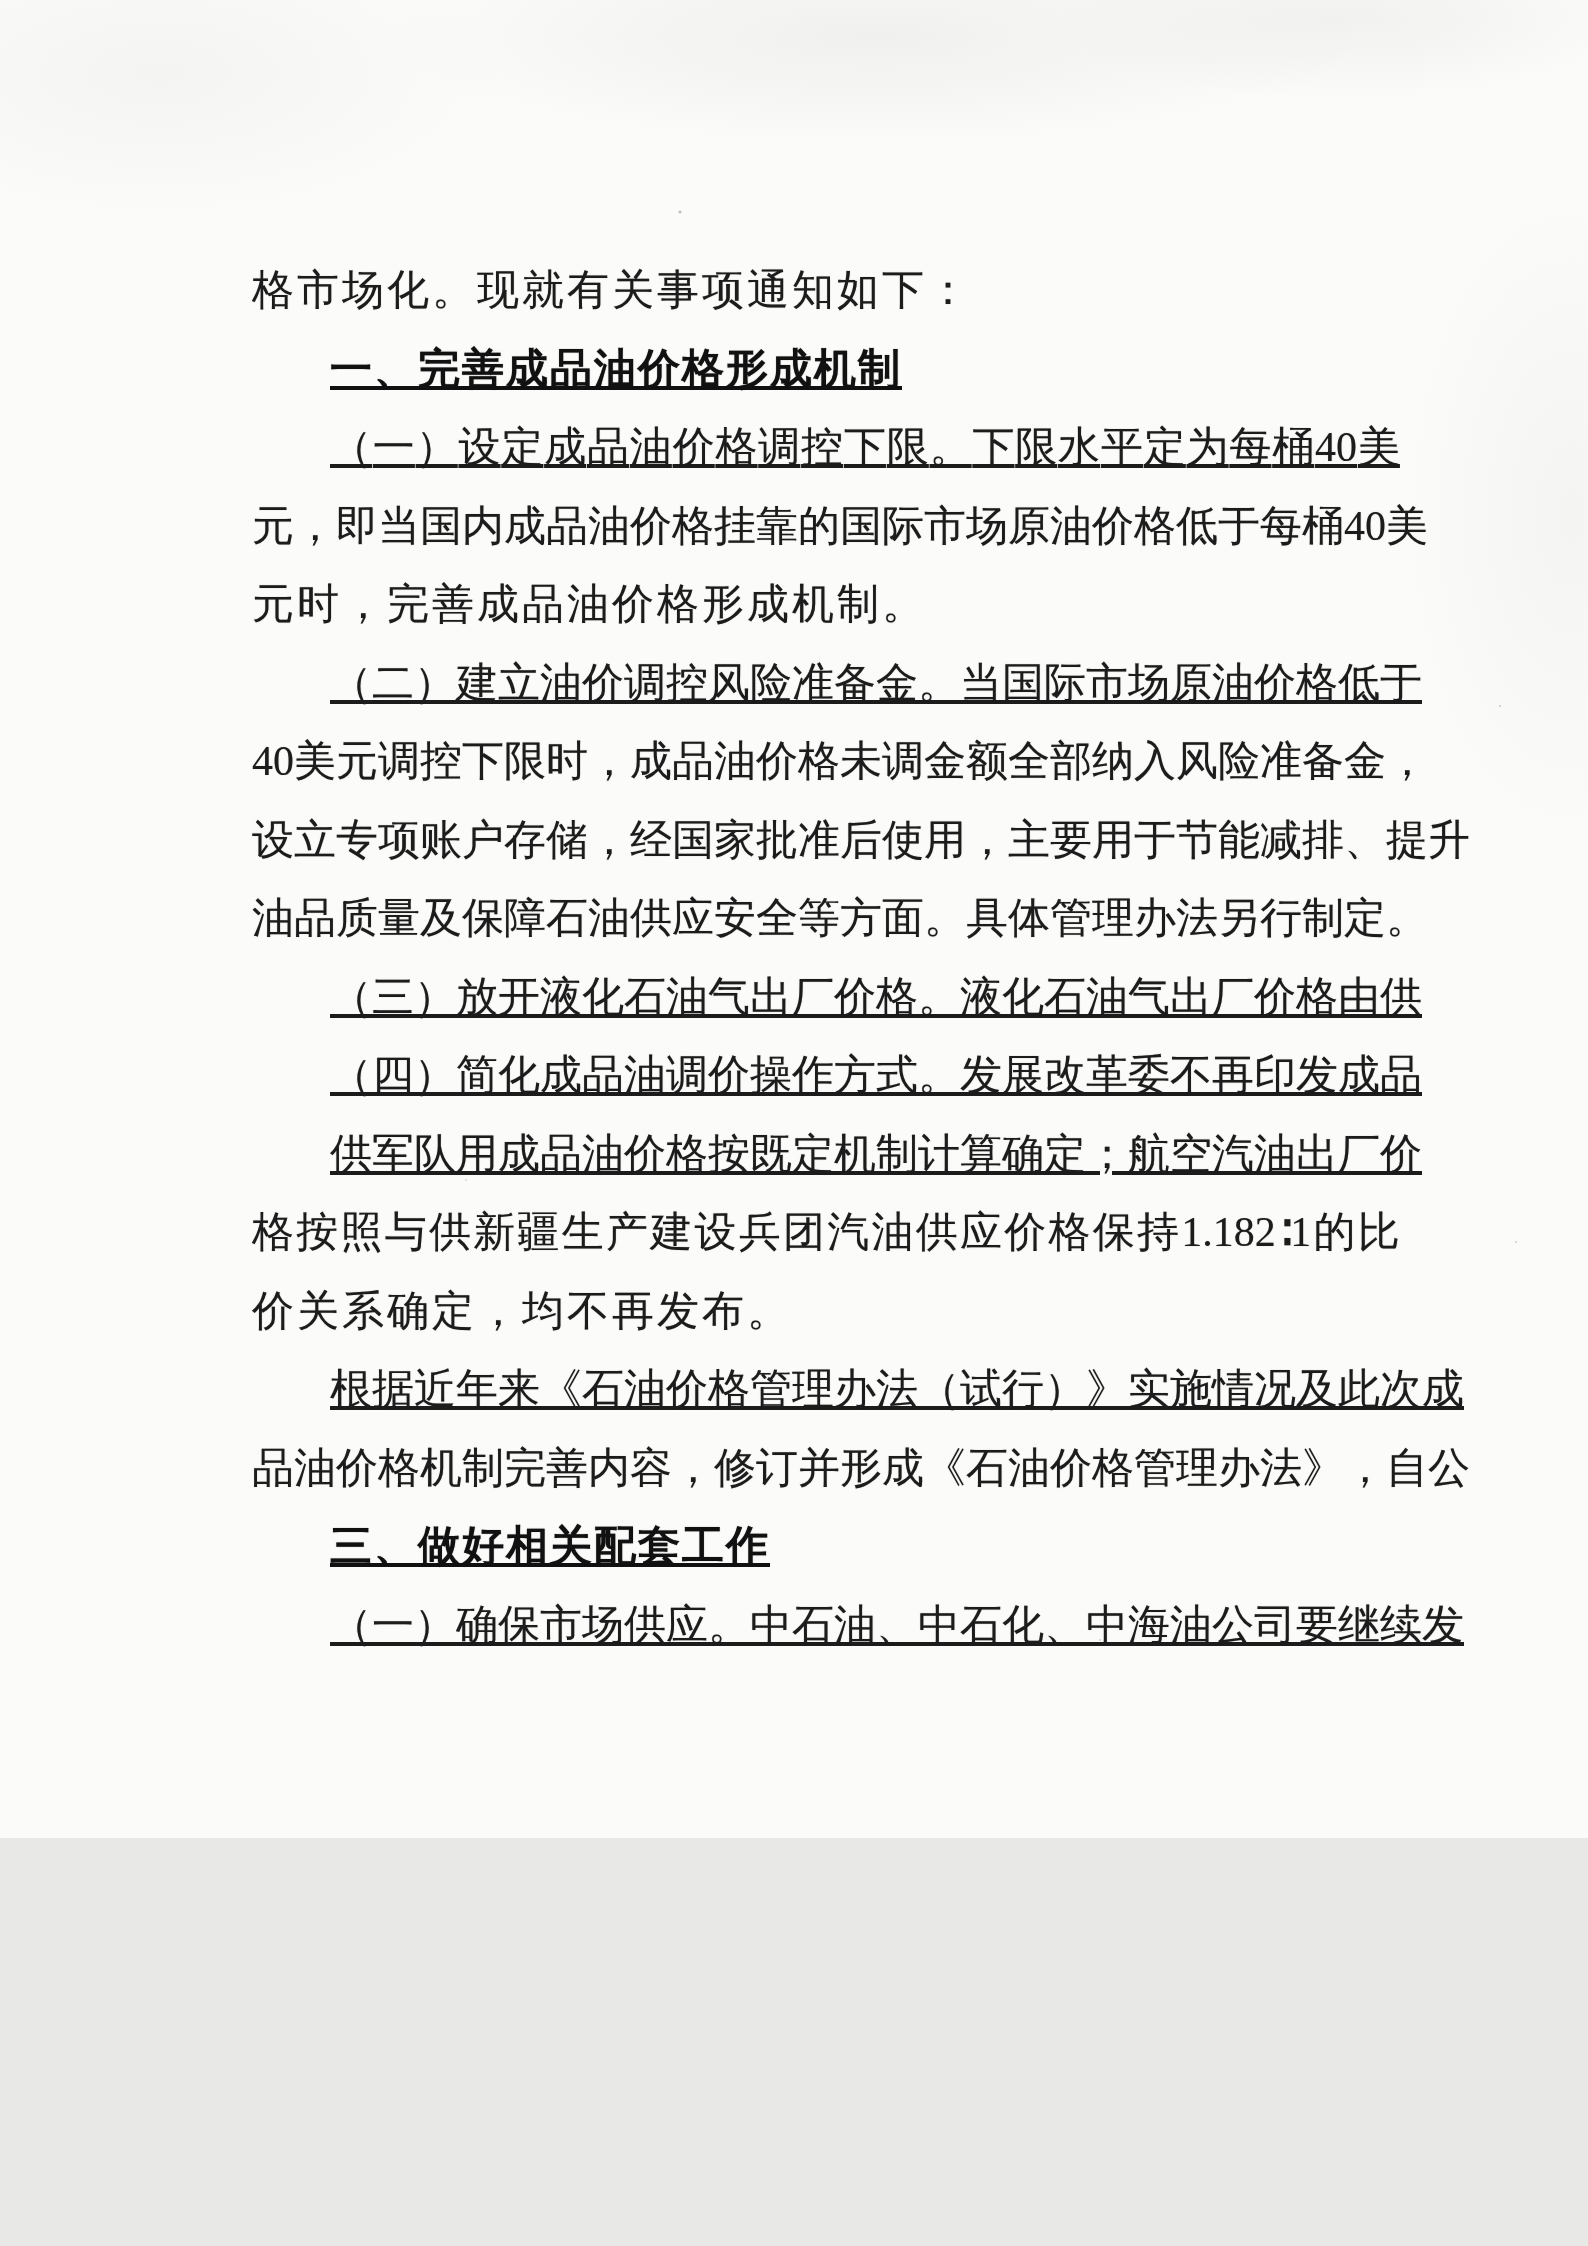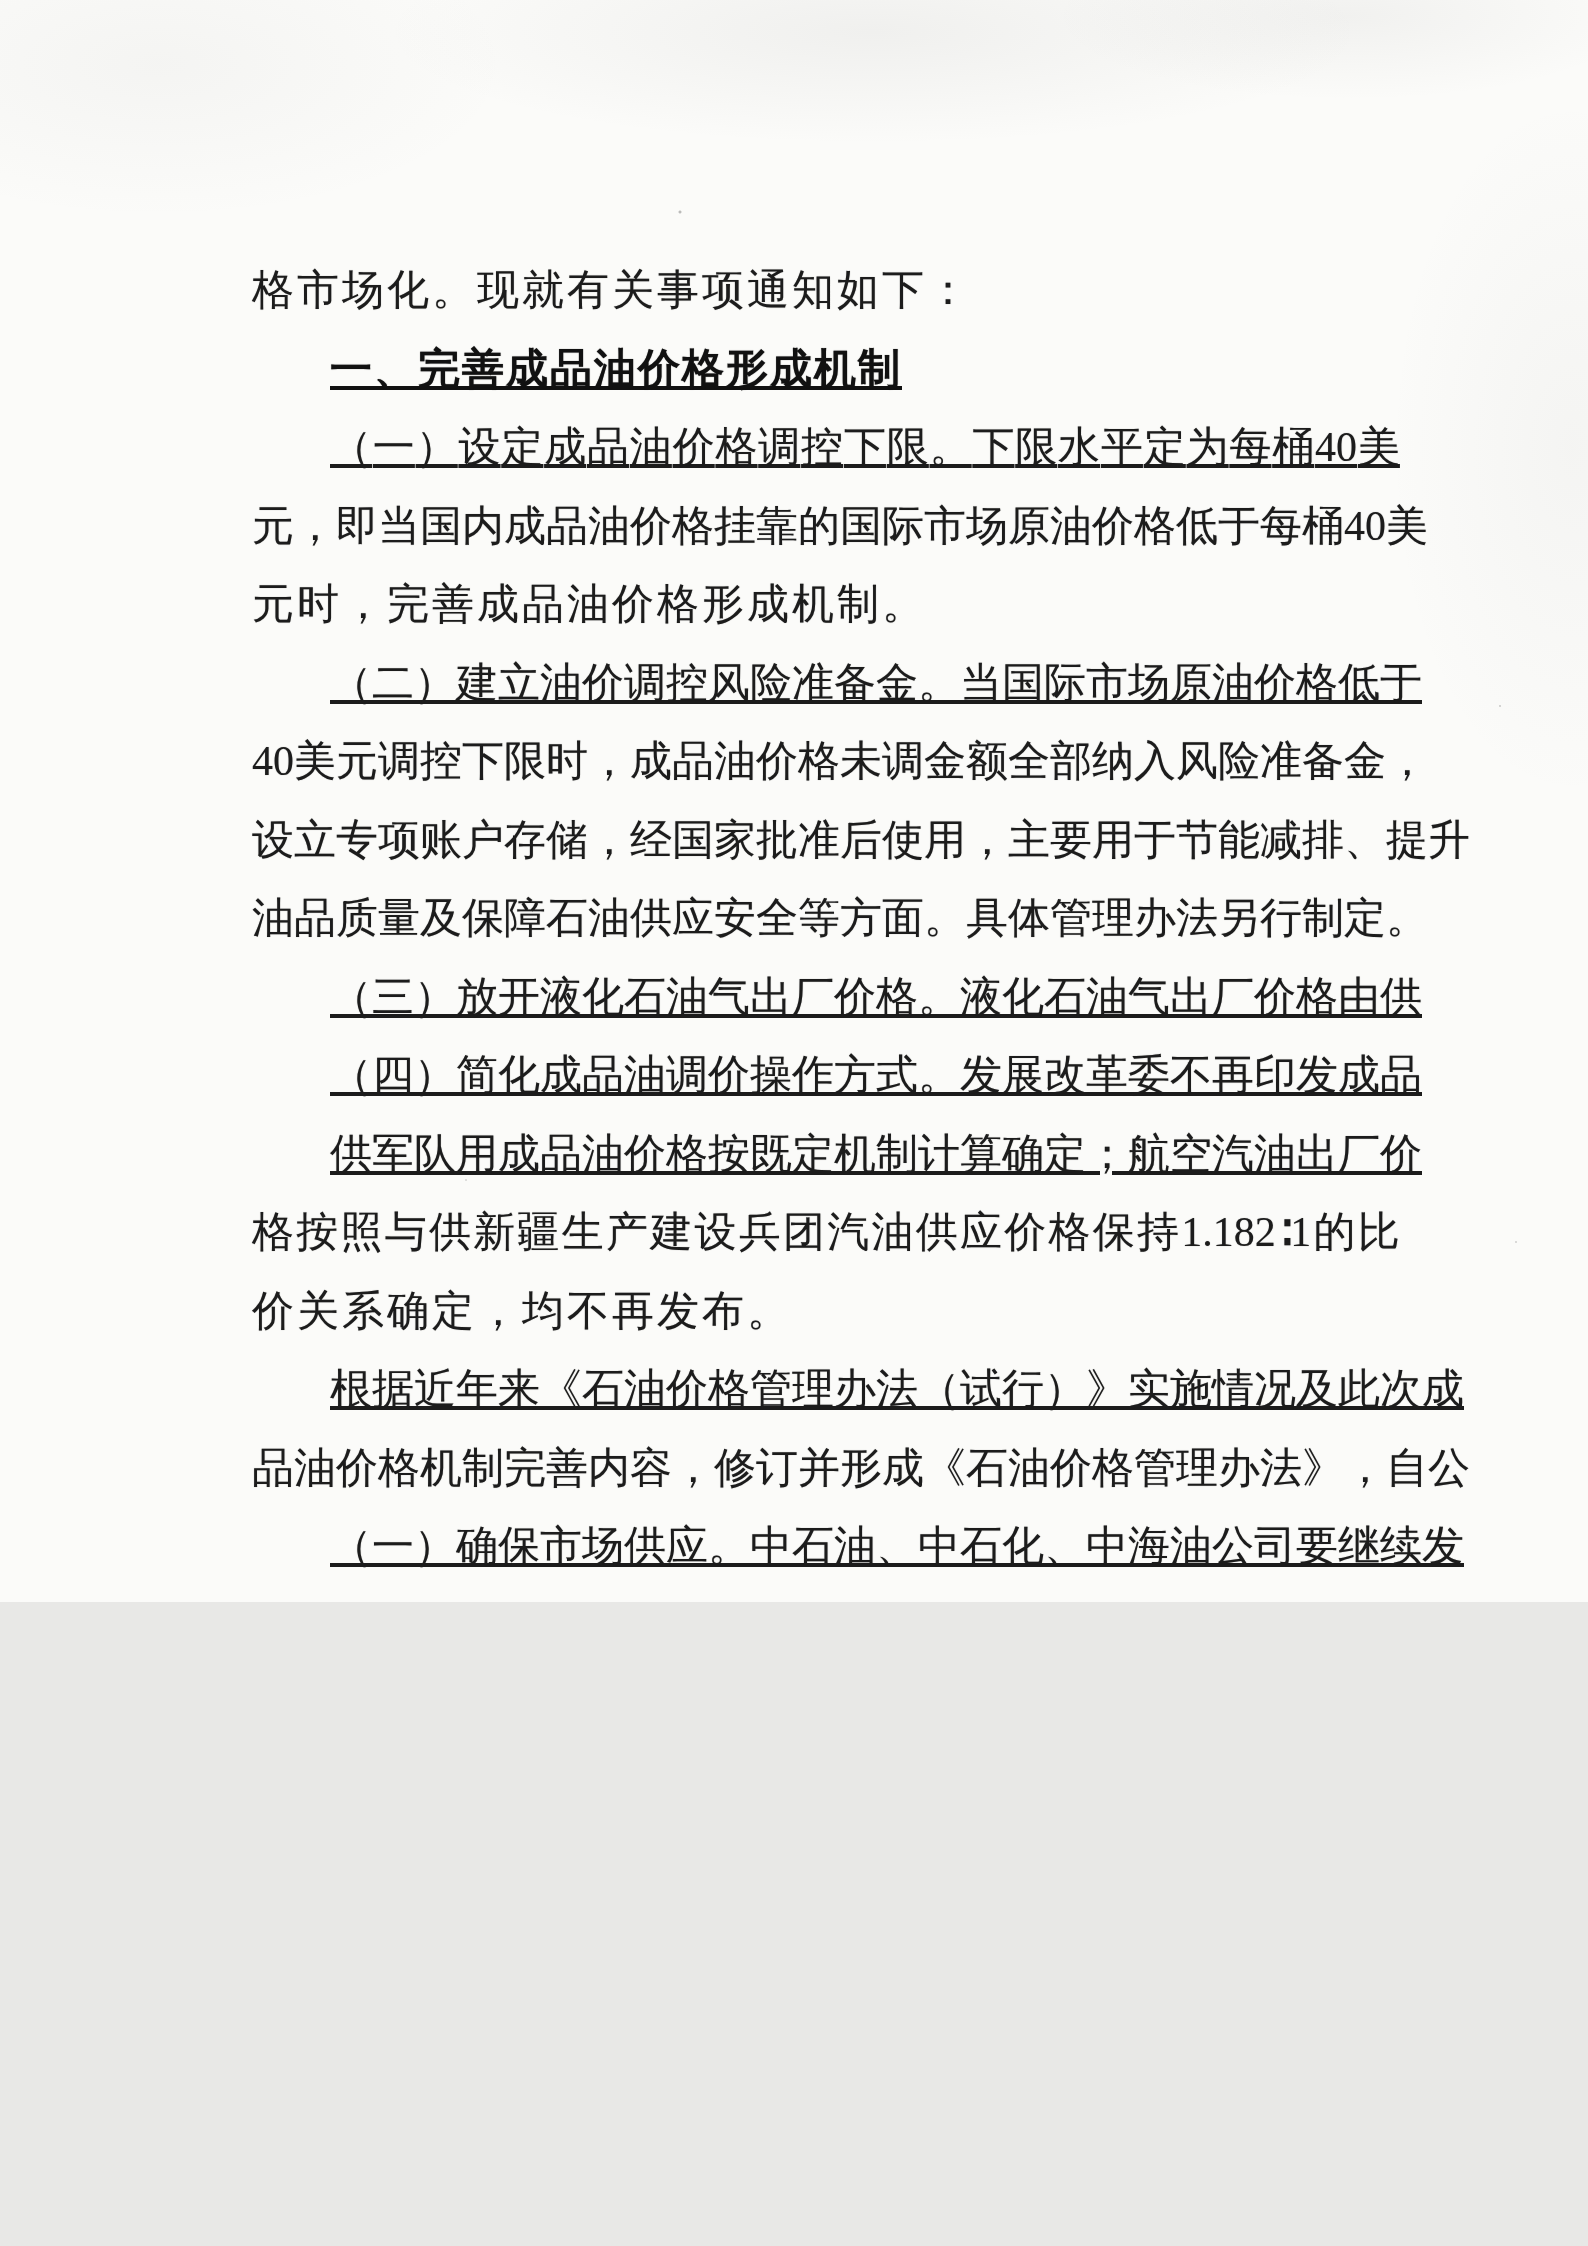--- a/index.html
+++ b/index.html
@@ -3,21 +3,21 @@
 <meta charset="utf-8">
 <style>
   html, body {
     margin: 0;
     padding: 0;
     background: #e8e8e6;
   }
   .page {
     position: relative;
     width: 1588px;
-    height: 1602px;
+    height: 1838px;
     margin: 0 auto;
     background: #fbfbf9;
     overflow: hidden;
     font-family: "Liberation Serif", "DejaVu Serif", serif;
     color: #1c1c1c;
   }
   
   .scan-noise {
     position: absolute;
     inset: 0;
@@ -89,16 +89,17 @@
       <div class="line body justify"><span>40</span><span>美</span><span>元</span><span>调</span><span>控</span><span>下</span><span>限</span><span>时</span><span>，</span><span>成</span><span>品</span><span>油</span><span>价</span><span>格</span><span>未</span><span>调</span><span>金</span><span>额</span><span>全</span><span>部</span><span>纳</span><span>入</span><span>风</span><span>险</span><span>准</span><span>备</span><span>金</span><span>，</span></div>
       <div class="line body justify"><span>设</span><span>立</span><span>专</span><span>项</span><span>账</span><span>户</span><span>存</span><span>储</span><span>，</span><span>经</span><span>国</span><span>家</span><span>批</span><span>准</span><span>后</span><span>使</span><span>用</span><span>，</span><span>主</span><span>要</span><span>用</span><span>于</span><span>节</span><span>能</span><span>减</span><span>排</span><span>、</span><span>提</span><span>升</span></div>
       <div class="line body justify"><span>油</span><span>品</span><span>质</span><span>量</span><span>及</span><span>保</span><span>障</span><span>石</span><span>油</span><span>供</span><span>应</span><span>安</span><span>全</span><span>等</span><span>方</span><span>面</span><span>。</span><span>具</span><span>体</span><span>管</span><span>理</span><span>办</span><span>法</span><span>另</span><span>行</span><span>制</span><span>定</span><span>。</span></div>
       <div class="line body indent justify"><span>（</span><span>三</span><span>）</span><span>放</span><span>开</span><span>液</span><span>化</span><span>石</span><span>油</span><span>气</span><span>出</span><span>厂</span><span>价</span><span>格</span><span>。</span><span>液</span><span>化</span><span>石</span><span>油</span><span>气</span><span>出</span><span>厂</span><span>价</span><span>格</span><span>由</span><span>供</span></div>
       <div class="line body indent justify"><span>（</span><span>四</span><span>）</span><span>简</span><span>化</span><span>成</span><span>品</span><span>油</span><span>调</span><span>价</span><span>操</span><span>作</span><span>方</span><span>式</span><span>。</span><span>发</span><span>展</span><span>改</span><span>革</span><span>委</span><span>不</span><span>再</span><span>印</span><span>发</span><span>成</span><span>品</span></div>
       <div class="line body indent justify"><span>供</span><span>军</span><span>队</span><span>用</span><span>成</span><span>品</span><span>油</span><span>价</span><span>格</span><span>按</span><span>既</span><span>定</span><span>机</span><span>制</span><span>计</span><span>算</span><span>确</span><span>定</span><span>；</span><span>航</span><span>空</span><span>汽</span><span>油</span><span>出</span><span>厂</span><span>价</span></div>
       <div class="line body justify"><span>格</span><span>按</span><span>照</span><span>与</span><span>供</span><span>新</span><span>疆</span><span>生</span><span>产</span><span>建</span><span>设</span><span>兵</span><span>团</span><span>汽</span><span>油</span><span>供</span><span>应</span><span>价</span><span>格</span><span>保</span><span>持</span><span>1.182∶1</span><span>的</span><span>比</span></div>
       <div class="line body">价关系确定，均不再发布。</div>
       <div class="line body indent justify"><span>根</span><span>据</span><span>近</span><span>年</span><span>来</span><span>《</span><span>石</span><span>油</span><span>价</span><span>格</span><span>管</span><span>理</span><span>办</span><span>法</span><span>（</span><span>试</span><span>行</span><span>）</span><span>》</span><span>实</span><span>施</span><span>情</span><span>况</span><span>及</span><span>此</span><span>次</span><span>成</span></div>
       <div class="line body justify"><span>品</span><span>油</span><span>价</span><span>格</span><span>机</span><span>制</span><span>完</span><span>善</span><span>内</span><span>容</span><span>，</span><span>修</span><span>订</span><span>并</span><span>形</span><span>成</span><span>《</span><span>石</span><span>油</span><span>价</span><span>格</span><span>管</span><span>理</span><span>办</span><span>法</span><span>》</span><span>，</span><span>自</span><span>公</span></div>
+      <div class="line heading indent">三、做好相关配套工作</div>
       <div class="line body indent justify"><span>（</span><span>一</span><span>）</span><span>确</span><span>保</span><span>市</span><span>场</span><span>供</span><span>应</span><span>。</span><span>中</span><span>石</span><span>油</span><span>、</span><span>中</span><span>石</span><span>化</span><span>、</span><span>中</span><span>海</span><span>油</span><span>公</span><span>司</span><span>要</span><span>继</span><span>续</span><span>发</span></div>
     </main>
   <div class="page-number">— 2 —</div>
 </div>
 
 </body></html>

